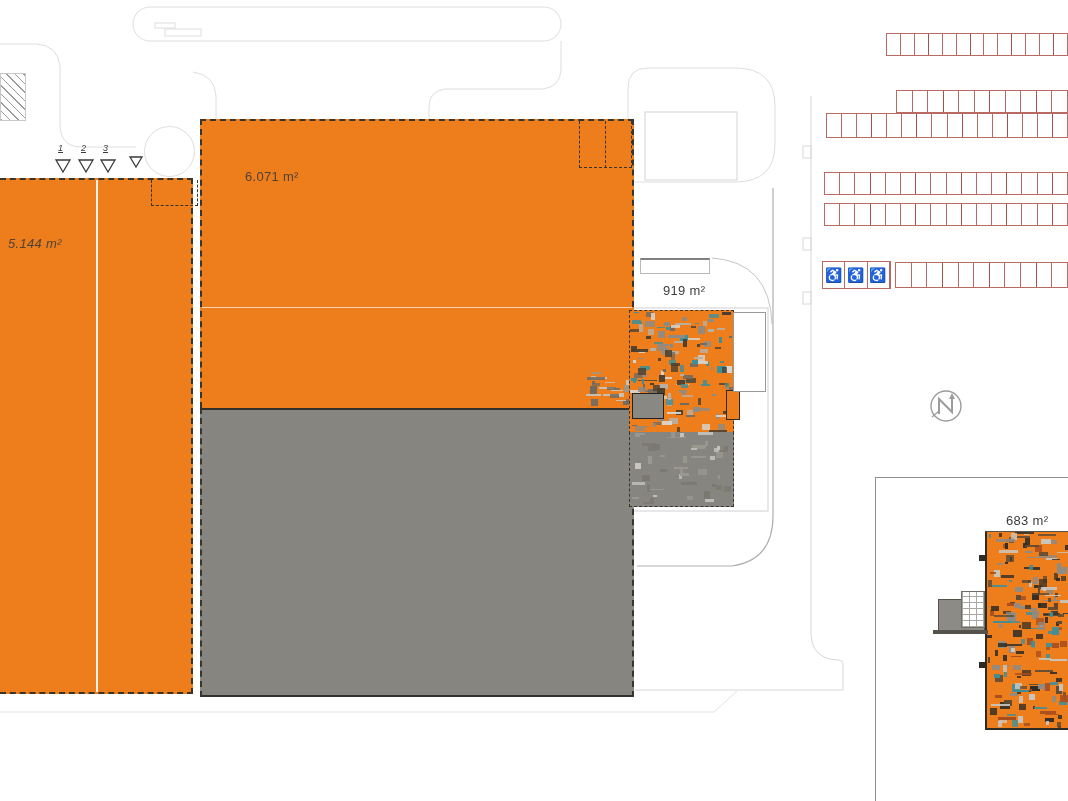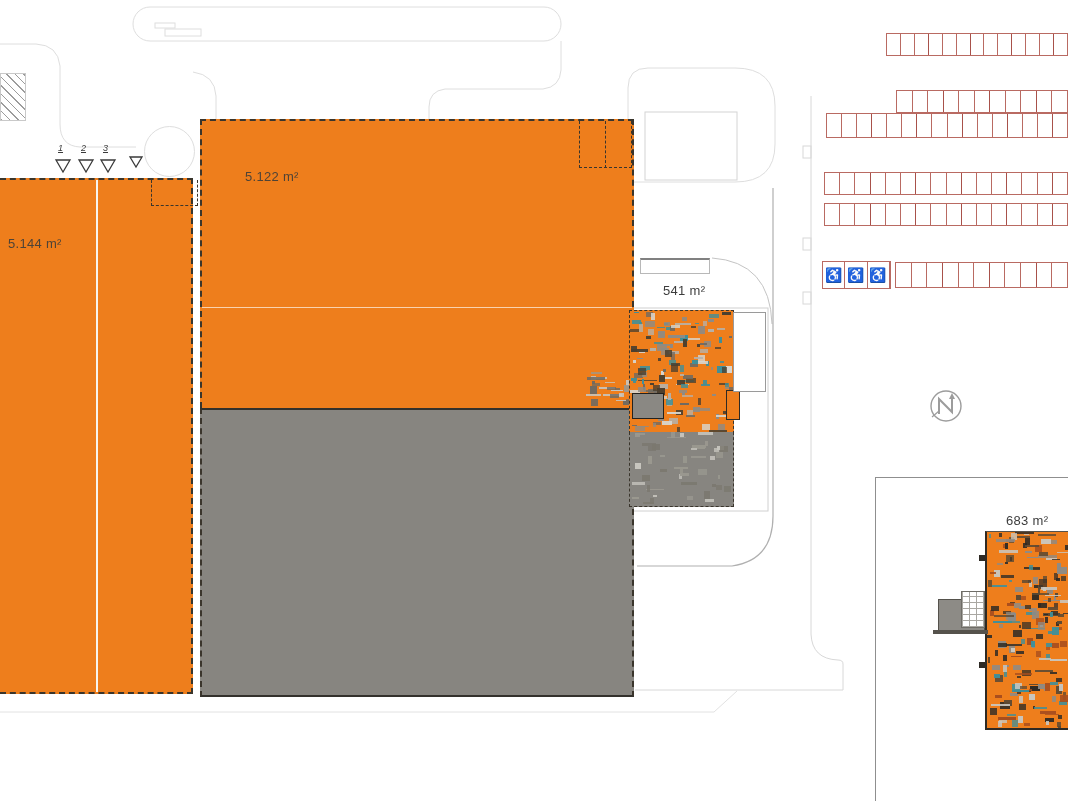--- a/index.html
+++ b/index.html
@@ -91,29 +91,29 @@
   <div class="abs hatch" style="left:0;top:73px;width:26px;height:48px;"></div>
 
   <span class="marker-num" style="left:58px;top:143px;">1</span>
   <span class="marker-num" style="left:81px;top:143px;">2</span>
   <span class="marker-num" style="left:103px;top:143px;">3</span>
 
   <div class="abs b-orange" style="left:0;top:178px;width:193px;height:516px;border-top:2px dashed var(--dashdark);border-bottom:2px dashed var(--dashdark);border-right:2px dashed var(--dashdark);">
     <div class="vline-white" style="left:96px;top:0;height:100%;"></div>
     <div class="abs" style="left:151px;top:0;width:47px;height:26px;border:1.5px dashed var(--dashdark);border-top:none;"></div>
   </div>
-  <div class="area-label warm" style="left:8px;top:236px;">5.144 m²</div>
+  <div class="area-label warm" style="left:8px;top:236px;font-style:italic;">5.144 m²</div>
 
   <div class="abs b-orange" style="left:200px;top:119px;width:434px;height:289px;border:2px dashed var(--dashdark);border-bottom:none;">
     <div class="hline-white" style="left:0;top:186px;width:100%;"></div>
     <div class="abs" style="left:377px;top:0;width:53px;height:47px;border:1.5px dashed var(--dashdark);border-top:none;"></div>
     <div class="abs" style="left:403px;top:0;width:0;height:47px;border-left:1.5px dashed var(--dashdark);"></div>
   </div>
   <div class="abs b-gray" style="left:200px;top:408px;width:434px;height:289px;border:2px dashed var(--dashdark);border-top:2px solid #33312c;border-bottom:2px solid #33312c;"></div>
-  <div class="area-label warm" style="left:245px;top:169px;">5.122 m²</div>
+  <div class="area-label warm" style="left:245px;top:169px;">6.071 m²</div>
 
   <div class="noise" style="left:585px;top:372px;width:48px;height:34px;background:transparent;">
       <span style="left: 30.0643px; top: 16.1889px; width: 4.99133px; height: 2.95382px; background: rgb(110, 106, 98); opacity: 0.866558;"></span>
       <span style="left: 9.06139px; top: 4.91867px; width: 12.8532px; height: 2.45964px; background: rgb(199, 197, 190); opacity: 0.879601;"></span>
       <span style="left: 20.3803px; top: 9.6051px; width: 9.88734px; height: 1.58649px; background: rgb(199, 197, 190); opacity: 0.811883;"></span>
       <span style="left: 6.87759px; top: 9.05965px; width: 3.52633px; height: 2.86194px; background: rgb(110, 106, 98); opacity: 0.940468;"></span>
       <span style="left: 18.2714px; top: 21.6899px; width: 18.6071px; height: 2.10742px; background: rgb(199, 197, 190); opacity: 0.906095;"></span>
       <span style="left: 6.88902px; top: 11.3378px; width: 8.62103px; height: 2.23987px; background: rgb(110, 106, 98); opacity: 0.755044;"></span>
       <span style="left: 13.5319px; top: 15.12px; width: 16.2883px; height: 1.73794px; background: rgb(199, 197, 190); opacity: 0.92582;"></span>
       <span style="left: 6.01727px; top: 3.9804px; width: 4.64518px; height: 4.13801px; background: rgb(199, 197, 190); opacity: 0.830607;"></span>
@@ -128,21 +128,21 @@
       <span style="left: 30.6391px; top: 28.0687px; width: 10.3387px; height: 1.42134px; background: rgb(199, 197, 190); opacity: 0.914614;"></span>
       <span style="left: 39.2909px; top: 13.4933px; width: 6.87448px; height: 6.41873px; background: rgb(154, 152, 143); opacity: 0.896002;"></span>
       <span style="left: 21.7345px; top: 14.7422px; width: 8.83136px; height: 3.13952px; background: rgb(110, 106, 98); opacity: 0.795051;"></span>
       <span style="left: 6.31711px; top: 0.102898px; width: 11.0234px; height: 1.95502px; background: rgb(154, 152, 143); opacity: 0.756026;"></span>
       <span style="left: 1.80234px; top: 5.41409px; width: 18.0209px; height: 2.96563px; background: rgb(110, 106, 98); opacity: 0.874749;"></span>
       <span style="left: 34.0784px; top: 21.2082px; width: 4.94598px; height: 4.1601px; background: rgb(199, 197, 190); opacity: 0.882497;"></span>
     </div>
   <div class="abs" style="left:634px;top:391px;width:30px;height:28px;background:#8a8883;border:1.5px solid #24221e;"></div>
 
   <div class="abs" style="left:640px;top:258px;width:70px;height:16px;background:#fff;border:1px solid #b8b8b8;border-top:2px solid #808080;"></div>
-  <div class="area-label cool" style="left:663px;top:283px;">541 m²</div>
+  <div class="area-label cool" style="left:663px;top:283px;">919 m²</div>
   <div class="noise b-orange" style="left:629px;top:310px;width:103px;height:122px;border:1.5px dashed var(--dashdark);">
       <span style="left: 57.1039px; top: 98.989px; width: 6.23957px; height: 5.64871px; background: rgb(181, 178, 171); opacity: 0.770007;"></span>
       <span style="left: 46.1504px; top: 98.9433px; width: 6.86189px; height: 4.70195px; background: rgb(74, 63, 47); opacity: 0.917552;"></span>
       <span style="left: 27.5315px; top: 47.086px; width: 3.28651px; height: 3.07109px; background: rgb(74, 63, 47); opacity: 0.895627;"></span>
       <span style="left: 37.426px; top: 101.181px; width: 13.5533px; height: 2.15308px; background: rgb(216, 214, 207); opacity: 0.942201;"></span>
       <span style="left: 5.39927px; top: 87.7904px; width: 6.98486px; height: 3.51008px; background: rgb(63, 143, 154); opacity: 0.824209;"></span>
       <span style="left: 48.2069px; top: 69.3768px; width: 15.8968px; height: 1.69443px; background: rgb(63, 143, 154); opacity: 0.785805;"></span>
       <span style="left: 2.40028px; top: 9.02935px; width: 8.5623px; height: 4.30825px; background: rgb(63, 143, 154); opacity: 0.874315;"></span>
       <span style="left: 72.5679px; top: 10.4003px; width: 4.16345px; height: 5.01205px; background: rgb(181, 178, 171); opacity: 0.761275;"></span>
       <span style="left: 41.0728px; top: 53.1875px; width: 7.07834px; height: 7.90624px; background: rgb(74, 63, 47); opacity: 0.76207;"></span>

